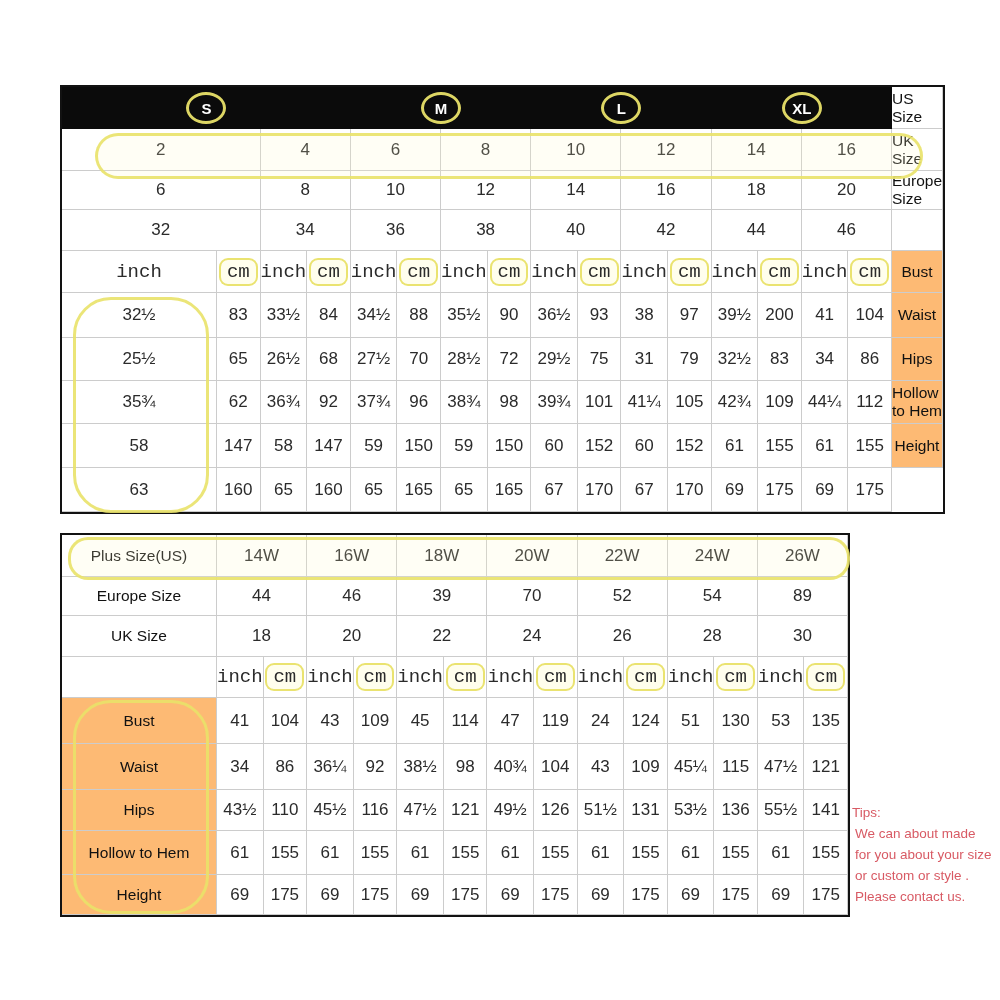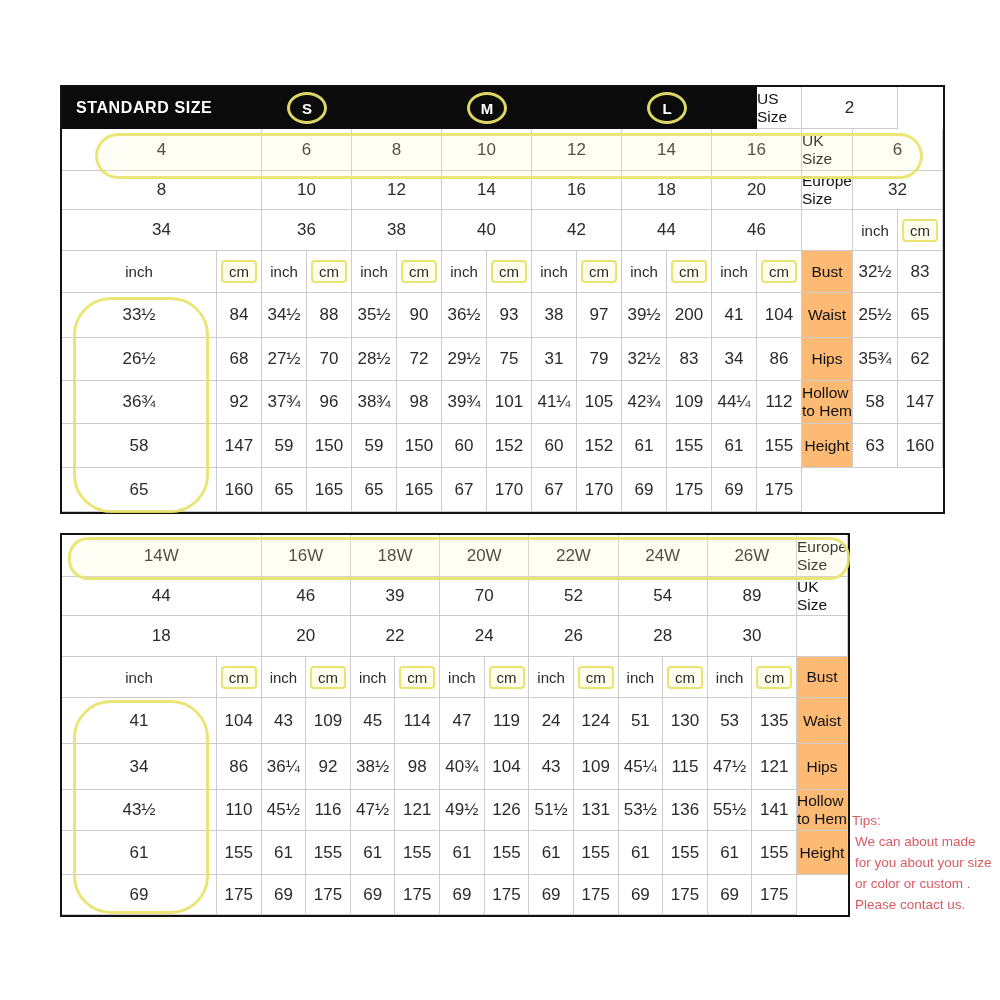--- a/index.html
+++ b/index.html
@@ -20,52 +20,54 @@
   .circle{min-width:40px;height:32px;padding:0 3px;border:3px solid rgba(233,226,105,.95);
           border-radius:50%;color:#fff;font-weight:bold;font-size:15px;
           display:flex;align-items:center;justify-content:center;box-sizing:border-box;}
 
   .cell{display:flex;align-items:center;justify-content:center;
         border-right:1px solid #ccc;border-bottom:1px solid #ccc;box-sizing:border-box;}
   .lbl{font-weight:normal;font-size:15.5px;color:#111;}
   .gray{background:#fdba74;}
   .val{font-size:17px;color:#2b2b2b;}
   .span2{grid-column:span 2;}
-  .unit{font-size:15px;}
-  .cmbox{border:2.5px solid rgba(233,226,105,.95);border-radius:4px;padding:1px 6px;
+  .unit{font-size:19px;font-family:Liberation Mono, monospace;}
+  .cmbox{border:2.5px solid rgba(233,226,105,.95);border-radius:9px;padding:1px 6px;
          background:rgba(255,252,215,.45);}
 
   .ov{position:absolute;border:3px solid rgba(233,226,105,.9);pointer-events:none;
       background:rgba(255,251,200,.18);}
   #ov-us-row{left:33px;top:46px;width:822px;height:40px;border-radius:24px;}
   #ov-std-labels{left:11px;top:210px;width:130px;height:210px;border-radius:38px;background:transparent;}
   #ov-plus-row{left:6px;top:2px;width:776px;height:37px;border-radius:20px;}
   #ov-plus-labels{left:11px;top:165px;width:130px;height:208px;border-radius:38px;background:transparent;}
 
   .tips{position:absolute;left:852px;top:802px;width:148px;color:#d85a64;
-        font-size:13.5px;line-height:21px;white-space:nowrap;margin-top:8px;}
+        font-size:13.5px;line-height:21px;white-space:nowrap;}
   .tips .line{padding-left:3px;}
 </style>
 </head>
 <body>
 
 <div class="page">
 
   <div class="size-table" id="standard-table">
     <div class="ov" id="ov-us-row"></div>
     <div class="ov" id="ov-std-labels"></div>
-  <div class="hcell title">STANDARD SIZE</div>
       <div class="hcell group">
         <div class="circle">S</div>
       </div>
       <div class="hcell group">
         <div class="circle">M</div>
       </div>
       <div class="hcell group">
         <div class="circle">L</div>
+      </div>
+      <div class="hcell group">
+        <div class="circle">XL</div>
       </div>
       <div class="cell lbl">US Size</div>
       <div class="cell val span2">2</div>
       <div class="cell val span2">4</div>
       <div class="cell val span2">6</div>
       <div class="cell val span2">8</div>
       <div class="cell val span2">10</div>
       <div class="cell val span2">12</div>
       <div class="cell val span2">14</div>
       <div class="cell val span2">16</div>
@@ -203,20 +205,21 @@
       <div class="cell val">170</div>
       <div class="cell val">69</div>
       <div class="cell val">175</div>
       <div class="cell val">69</div>
       <div class="cell val">175</div>
     </div>
 
   <div class="size-table" id="plus-table">
     <div class="ov" id="ov-plus-row"></div>
     <div class="ov" id="ov-plus-labels"></div>
+  <div class="cell lbl">Plus Size(US)</div>
       <div class="cell val span2">14W</div>
       <div class="cell val span2">16W</div>
       <div class="cell val span2">18W</div>
       <div class="cell val span2">20W</div>
       <div class="cell val span2">22W</div>
       <div class="cell val span2">24W</div>
       <div class="cell val span2">26W</div>
       <div class="cell lbl">Europe Size</div>
       <div class="cell val span2">44</div>
       <div class="cell val span2">46</div>
@@ -336,17 +339,17 @@
       <div class="cell val">69</div>
       <div class="cell val">175</div>
       <div class="cell val">69</div>
       <div class="cell val">175</div>
     </div>
 
   <div class="tips">
     <div>Tips:</div>
     <div class="line">We can about made</div>
     <div class="line">for you about your size</div>
-    <div class="line">or color or custom .</div>
+    <div class="line">or custom or style .</div>
     <div class="line">Please contact us.</div>
   </div>
 
 </div>
 
 </body></html>

